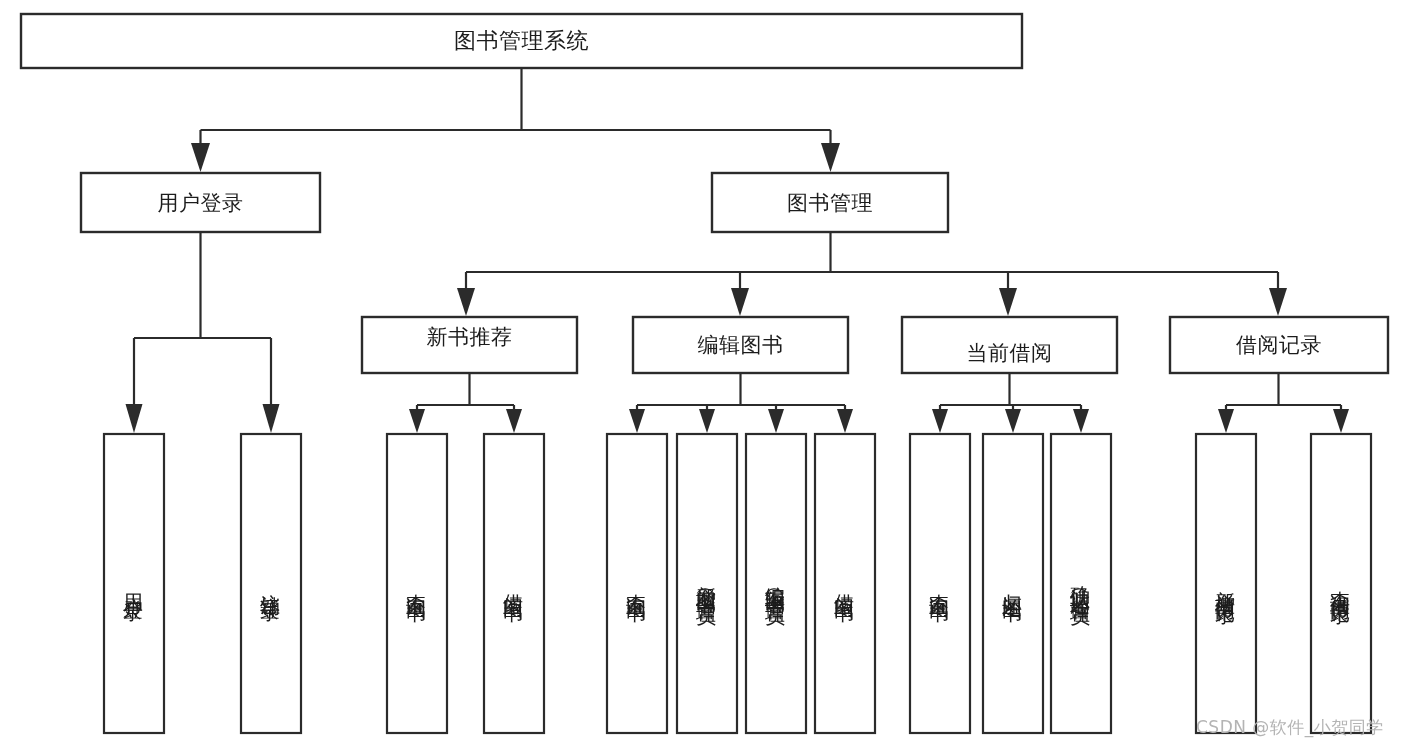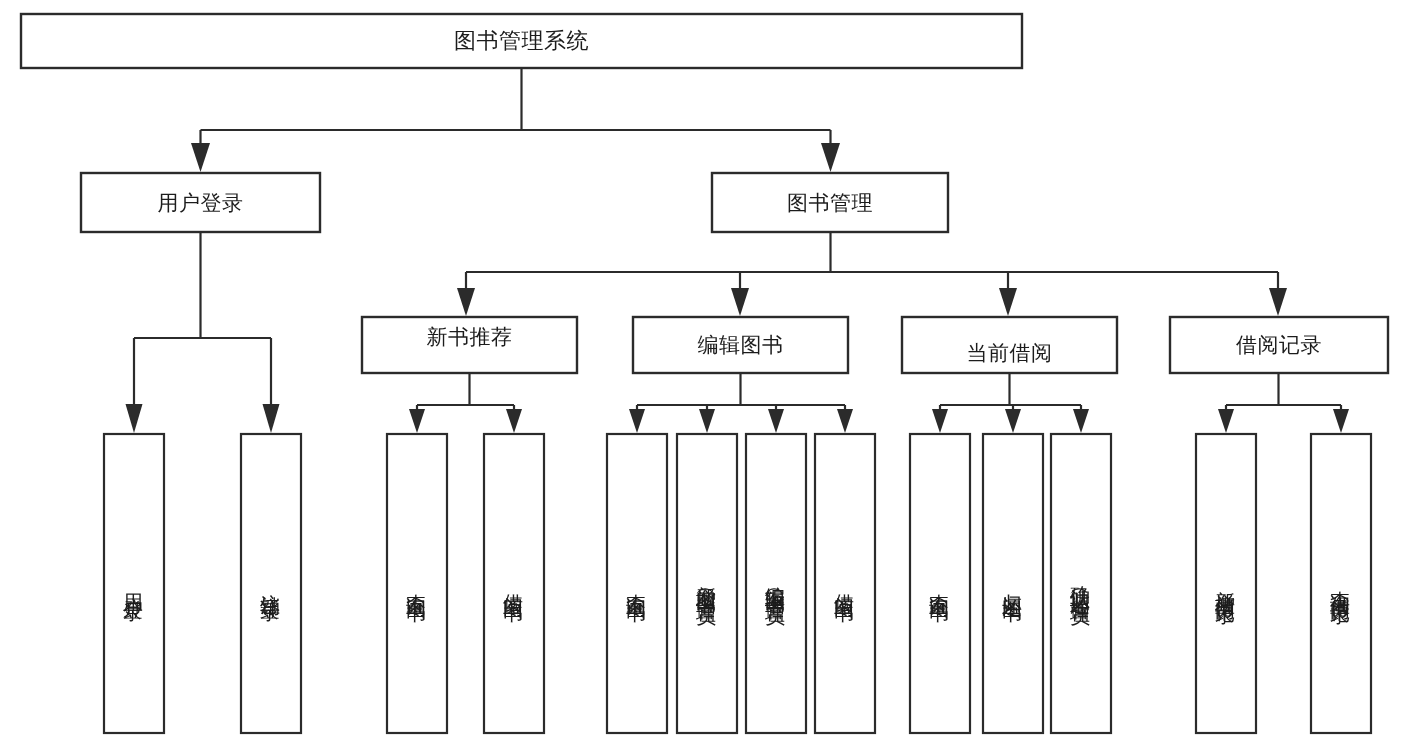--- a/index.html
+++ b/index.html
@@ -204,14 +204,15 @@
   <div class="node-label-v" style="left:607px; top:434px; width:60px; height:299px;">查询图书</div>
   <div class="node-label-v" style="left:677px; top:434px; width:60px; height:299px;">新增图书（管理员）</div>
   <div class="node-label-v" style="left:746px; top:434px; width:60px; height:299px;">编辑图书（管理员）</div>
   <div class="node-label-v" style="left:815px; top:434px; width:60px; height:299px;">借阅图书</div>
   <div class="node-label-v" style="left:910px; top:434px; width:60px; height:299px;">查询图书</div>
   <div class="node-label-v" style="left:983px; top:434px; width:60px; height:299px;">归还图书</div>
   <div class="node-label-v" style="left:1051px; top:434px; width:60px; height:299px;">确认归还（管理员）</div>
   <div class="node-label-v" style="left:1196px; top:434px; width:60px; height:299px;">新增借阅记录</div>
   <div class="node-label-v" style="left:1311px; top:434px; width:60px; height:299px;">查询借阅记录</div>
 
+  <div class="watermark" style="left:1196px; top:716px;">CSDN @软件_小贺同学</div>
 
 </div>
 
 </body></html>

